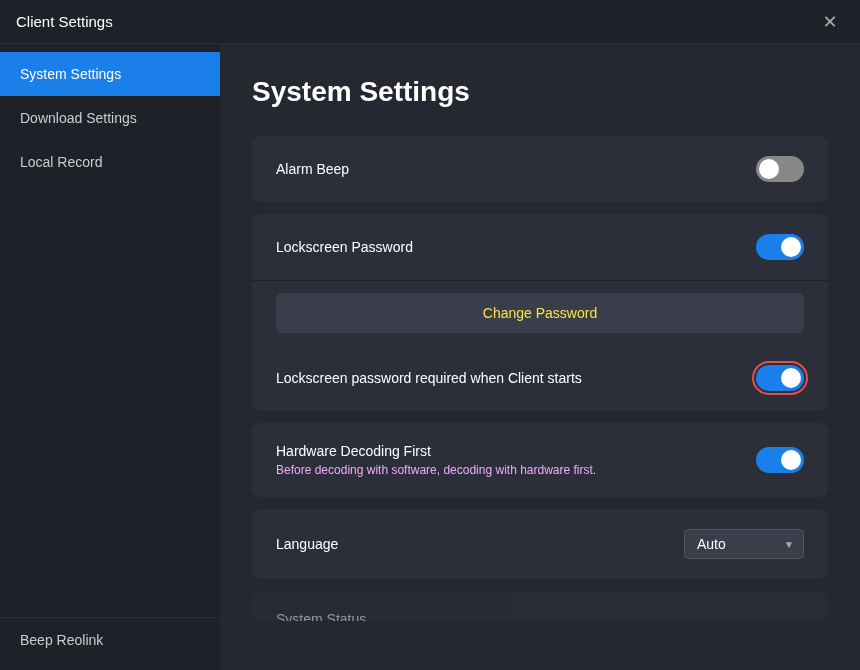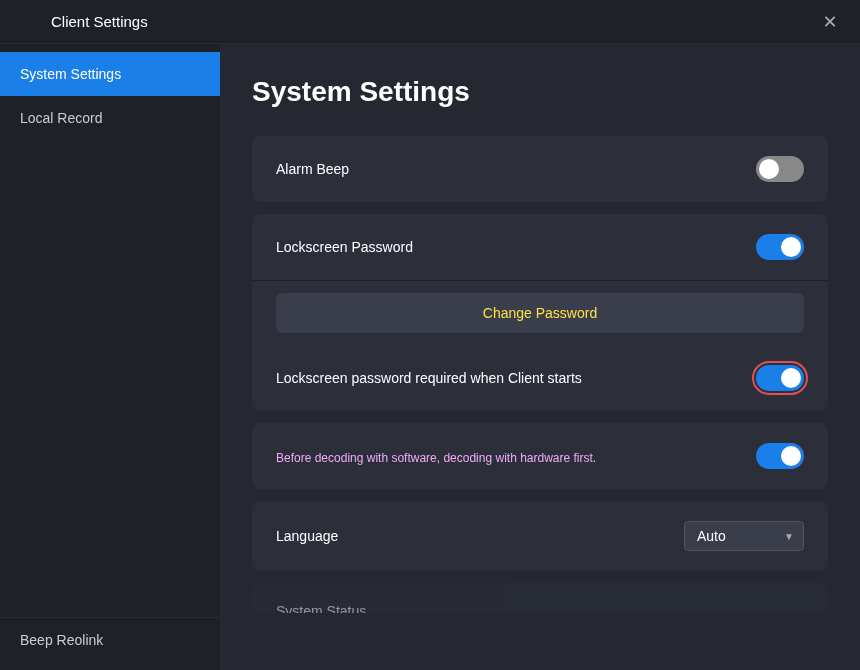--- a/index.html
+++ b/index.html
@@ -21,21 +21,20 @@
       justify-content: space-between;
       padding: 0 16px;
       height: 44px;
       border-bottom: 1px solid #2a2d35;
       flex-shrink: 0;
     }
     .title-bar-title {
       color: #ffffff;
       font-size: 15px;
       font-weight: 500;
-      margin-left: 35px;
     }
     .title-bar-close {
       color: #aaaaaa;
       cursor: pointer;
       font-size: 18px;
       width: 28px;
       height: 28px;
       display: flex;
       align-items: center;
       justify-content: center;
@@ -210,20 +209,23 @@
   <span class="title-bar-close">✕</span>
 </div>
 
 <div class="main-layout">
 
   <div class="sidebar">
     <div class="sidebar-item active">
       <span>System Settings</span>
     </div>
     <div class="sidebar-item">
+      <span>Download Settings</span>
+    </div>
+    <div class="sidebar-item">
       <span>Local Record</span>
     </div>
     <div class="sidebar-spacer"></div>
     <div class="sidebar-bottom">
       <span>Beep Reolink</span>
     </div>
   </div>
 
   <div class="content">
     <div class="content-title">System Settings</div>
@@ -254,20 +256,21 @@
         <label class="toggle toggle-on">
           <input type="checkbox" checked="" style="">
           <span class="toggle-slider toggle-highlighted"></span>
         </label>
       </div>
     </div>
 
     <div class="settings-card">
       <div class="setting-row">
         <div class="setting-label-group">
+          <div class="setting-label">Hardware Decoding First</div>
           <div class="setting-sublabel">Before decoding with software, decoding with hardware first.</div>
         </div>
         <label class="toggle toggle-on">
           <input type="checkbox" checked="" style="">
           <span class="toggle-slider"></span>
         </label>
       </div>
     </div>
 
     <div class="settings-card">

